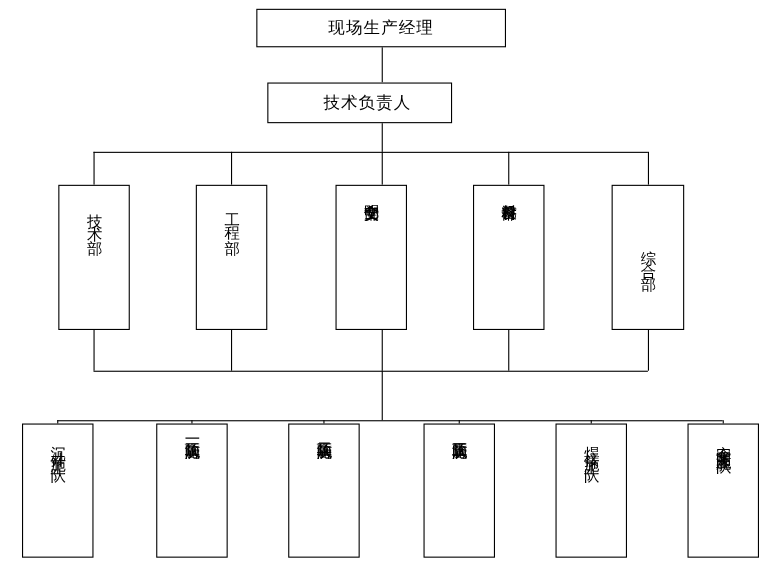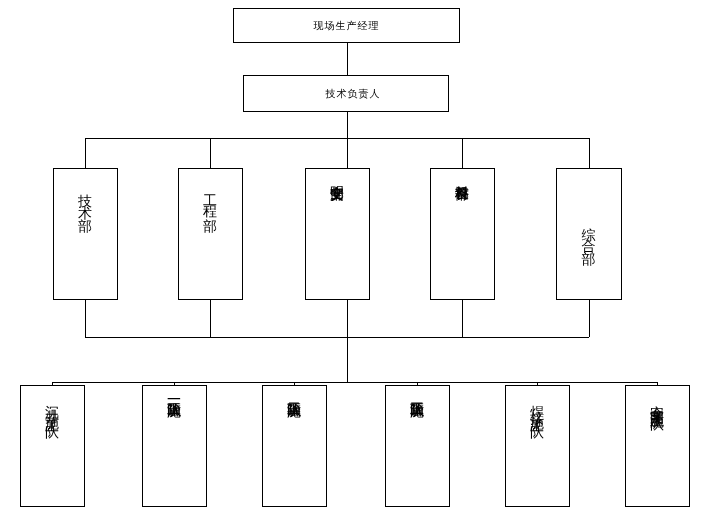--- a/index.html
+++ b/index.html
@@ -24,21 +24,21 @@
     background: #ffffff;
     display: flex;
     overflow: hidden;
   }
   
   .node.horiz {
     align-items: center;
     justify-content: center;
   }
   .node.horiz .label {
-    font-size: 10px;
+    font-size: 15px;
     letter-spacing: 1px;
     color: #000000;
     line-height: 1;
     white-space: nowrap;
   }
 
   
   .node.vert {
     align-items: flex-start;
     justify-content: center;
@@ -79,21 +79,21 @@
 <body>
 
 <div id="chart-root">
 
   <div class="node horiz" style="left:233px; top:8px; width:227px; height:35px;">
     <span class="label">现场生产经理</span>
   </div>
 
   <div class="line v" style="left:347px; top:43px; height:32px;"></div>
 
-  <div class="node horiz" style="left:243px; top:75px; width:206px; height:37px;padding-left:14px;">
+  <div class="node horiz" style="left:243px; top:75px; width:168px; height:37px;padding-left:14px;">
     <span class="label">技术负责人</span>
   </div>
 
   <div class="line v" style="left:347px; top:112px; height:26px;"></div>
 
   <div class="line h" style="left:85px; top:138px; width:504px;"></div>
 
   <div class="line v" style="left:85px;  top:138px; height:30px;"></div>
   <div class="line v" style="left:210px; top:138px; height:30px;"></div>
   <div class="line v" style="left:347px; top:138px; height:30px;"></div>

